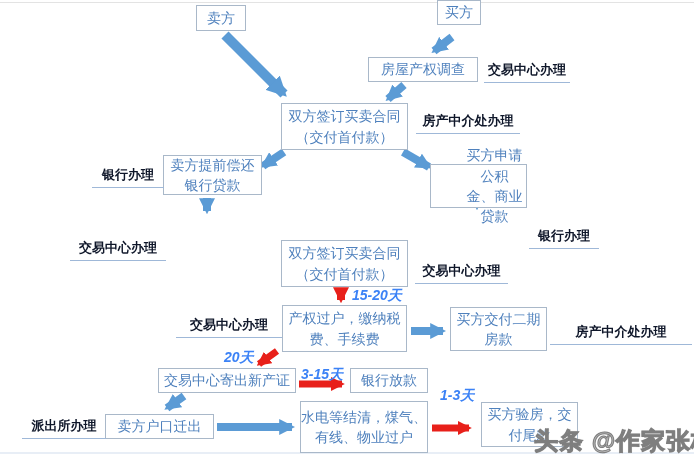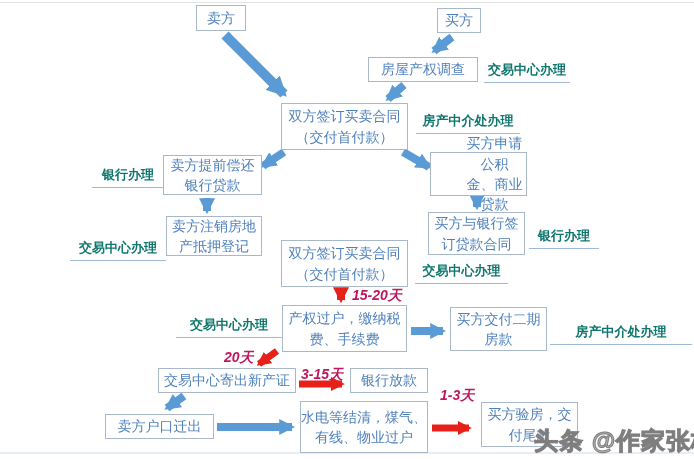--- a/index.html
+++ b/index.html
@@ -3,23 +3,23 @@
 <meta charset="utf-8">
 <style>
   html,body{margin:0;padding:0;background:#fff;}
   .canvas{position:relative;width:694px;height:459px;background:#ffffff;overflow:hidden;
           font-family:"Liberation Sans","DejaVu Sans",sans-serif;}
   .hairline{position:absolute;left:0;width:694px;}
   .arrows{position:absolute;left:0;top:0;}
   .box{position:absolute;display:flex;align-items:center;justify-content:center;text-align:center;
        background:#ffffff;border:1px solid #a9b8c9;color:#4f81bd;font-size:14px;line-height:1.45;
        white-space:pre-line;box-sizing:border-box;}
-  .ylabel{position:absolute;color:#0f766e;font-weight:bold;font-size:13px;text-align:center;
+  .ylabel{position:absolute;color:#0f172a;font-weight:bold;font-size:13px;text-align:center;
           border-bottom:1px solid #9fb8d8;padding-bottom:3px;box-sizing:border-box;white-space:nowrap;}
-  .dur{position:absolute;color:#be185d;font-weight:bold;font-style:italic;font-size:14px;white-space:nowrap;}
+  .dur{position:absolute;color:#3b82f6;font-weight:bold;font-style:italic;font-size:14px;white-space:nowrap;}
   .wm{position:absolute;left:534px;top:425px;font-size:24px;font-weight:bold;letter-spacing:1px;
       color:#b9b9b9;-webkit-text-stroke:1px #7e7e7e;text-shadow:0 0 1px #8a8a8a;white-space:nowrap;}
 </style>
 </head>
 <body>
 
 <div class="canvas">
 
   <div class="hairline" style="top:2px;height:1px;background:#e3e3e3;"></div>
   <div class="hairline" style="top:452px;height:2px;background:#e8eef6;"></div>
@@ -43,32 +43,28 @@
     <path d="M411,331 L443,331" stroke="#5b9bd5" stroke-width="8" fill="none" marker-end="url(#hB)"></path>
     <path d="M184,396 L167,408" stroke="#5b9bd5" stroke-width="8" fill="none" marker-end="url(#hB)"></path>
     <path d="M217,427 L292,427" stroke="#5b9bd5" stroke-width="8" fill="none" marker-end="url(#hB)"></path>
     <path d="M341,288 L341,300" stroke="#e8201a" stroke-width="8" fill="none" marker-end="url(#hR)"></path>
     <path d="M277,351 L259,364" stroke="#e8201a" stroke-width="7" fill="none" marker-end="url(#hR)"></path>
     <path d="M299,384 L342,384" stroke="#e8201a" stroke-width="7" fill="none" marker-end="url(#hR)"></path>
     <path d="M432,428 L469,428" stroke="#e8201a" stroke-width="7" fill="none" marker-end="url(#hR)"></path>
   </svg>
 
   <div class="box" style="left:196px;top:5px;width:50px;height:26px;">卖方</div>
-  <div class="box" style="left:437px;top:8px;width:44px;height:25px;">买方</div>
+  <div class="box" style="left:437px;top:0;width:44px;height:25px;">买方</div>
   <div class="box" style="left:368px;top:57px;width:110px;height:25px;">房屋产权调查</div>
   <div class="box" style="left:281px;top:103px;width:127px;height:47px;">双方签订买卖合同
 （交付首付款）</div>
   <div class="box" style="left:163px;top:155px;width:99px;height:40px;">卖方提前偿还
 银行贷款</div>
-  <div class="box" style="left:430px;top:152px;width:97px;height:44px;padding-left:32px;">买方申请公积
+  <div class="box" style="left:430px;top:164px;width:97px;height:44px;padding-left:32px;">买方申请公积
 金、商业贷款</div>
-  <div class="box" style="left:166px;top:216px;width:96px;height:40px;">卖方注销房地
-产抵押登记</div>
-  <div class="box" style="left:428px;top:212px;width:97px;height:43px;">买方与银行签
-订贷款合同</div>
   <div class="box" style="left:281px;top:240px;width:127px;height:47px;">双方签订买卖合同
 （交付首付款）</div>
   <div class="box" style="left:282px;top:305px;width:125px;height:47px;">产权过户，缴纳税
 费、手续费</div>
   <div class="box" style="left:450px;top:307px;width:97px;height:44px;">买方交付二期
 房款</div>
   <div class="box" style="left:158px;top:368px;width:138px;height:25px;">交易中心寄出新产证</div>
   <div class="box" style="left:350px;top:368px;width:78px;height:25px;">银行放款</div>
   <div class="box" style="left:105px;top:414px;width:109px;height:25px;">卖方户口迁出</div>
   <div class="box" style="left:481px;top:402px;width:97px;height:45px;">买方验房，交
@@ -77,20 +73,21 @@
 有线、物业过户</div>
 
   <div class="ylabel" style="left:484px;top:61px;width:86px;">交易中心办理</div>
   <div class="ylabel" style="left:416px;top:112px;width:104px;">房产中介处办理</div>
   <div class="ylabel" style="left:92px;top:166px;width:72px;">银行办理</div>
   <div class="ylabel" style="left:70px;top:239px;width:96px;">交易中心办理</div>
   <div class="ylabel" style="left:529px;top:227px;width:70px;">银行办理</div>
   <div class="ylabel" style="left:415px;top:262px;width:93px;">交易中心办理</div>
   <div class="ylabel" style="left:176px;top:316px;width:106px;">交易中心办理</div>
   <div class="ylabel" style="left:550px;top:323px;width:142px;">房产中介处办理</div>
+  <div class="ylabel" style="left:22px;top:417px;width:84px;">派出所办理</div>
 
   <div class="dur" style="left:352px;top:287px;">15-20天</div>
   <div class="dur" style="left:224px;top:349px;">20天</div>
   <div class="dur" style="left:301px;top:366px;">3-15天</div>
   <div class="dur" style="left:440px;top:387px;">1-3天</div>
 
   <div class="wm">头条 @作家张梅英</div>
 
 </div>
 

